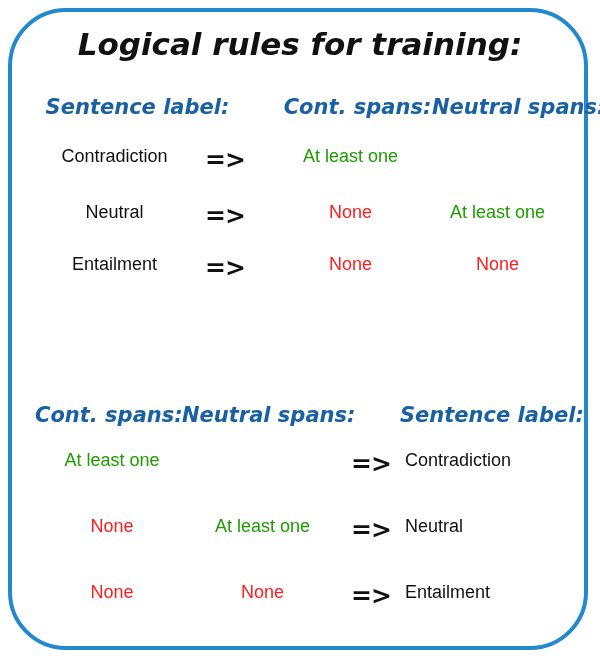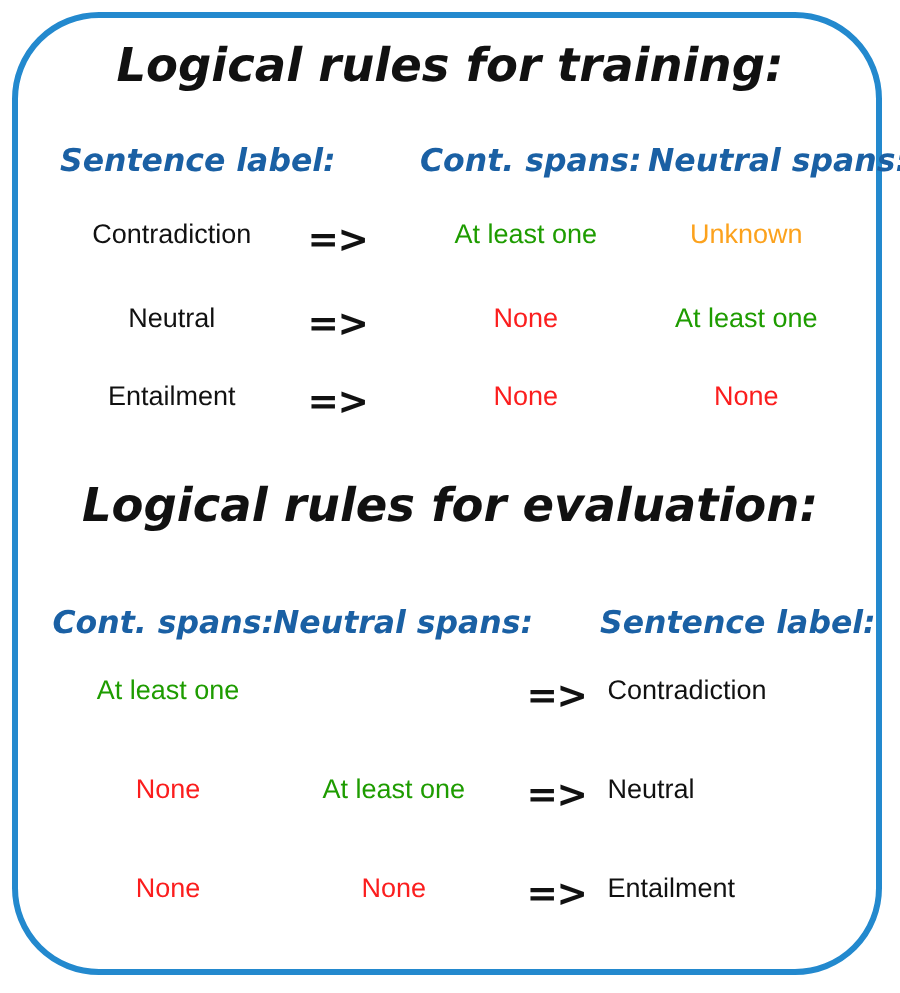--- a/index.html
+++ b/index.html
@@ -33,20 +33,21 @@
     font-family: "DejaVu Sans", sans-serif;
   }
   .t1 { top: 27px; }
   .t2 { top: 320px; }
 
   .hdr {
     font-style: italic;
     font-weight: bold;
     font-size: 21px;
     color: #1A60A4;
+    text-align: center;
     font-family: "DejaVu Sans", sans-serif;
   }
   
   .h1a { top: 95px; left: 40px;  width: 195px; }
   .h1b { top: 95px; left: 280px; width: 155px; }
   .h1c { top: 95px; left: 432px; width: 156px; }
   
   .h2a { top: 403px; left: 35px;  width: 145px; }
   .h2b { top: 403px; left: 182px; width: 160px; }
   .h2c { top: 403px; left: 400px; width: 172px; }
@@ -94,33 +95,31 @@
 
   <div class="abs title t1">Logical rules for training:</div>
 
   <div class="abs hdr h1a">Sentence label:</div>
   <div class="abs hdr h1b">Cont. spans:</div>
   <div class="abs hdr h1c">Neutral spans:</div>
 
   <div class="abs val tl tr1">Contradiction</div>
   <div class="abs arrow ta tr1">=&gt;</div>
   <div class="abs val tc tr1" style="color: rgb(30, 156, 0);">At least one</div>
-  <div class="abs val tn tr1" style="color: rgb(252, 162, 29);">Unknown</div>
 
   <div class="abs val tl tr2">Neutral</div>
   <div class="abs arrow ta tr2">=&gt;</div>
   <div class="abs val tc tr2" style="color: rgb(251, 30, 30);">None</div>
   <div class="abs val tn tr2" style="color: rgb(30, 156, 0);">At least one</div>
 
   <div class="abs val tl tr3">Entailment</div>
   <div class="abs arrow ta tr3">=&gt;</div>
   <div class="abs val tc tr3" style="color: rgb(251, 30, 30);">None</div>
   <div class="abs val tn tr3" style="color: rgb(251, 30, 30);">None</div>
 
-  <div class="abs title t2">Logical rules for evaluation:</div>
 
   <div class="abs hdr h2a">Cont. spans:</div>
   <div class="abs hdr h2b">Neutral spans:</div>
   <div class="abs hdr h2c">Sentence label:</div>
 
   <div class="abs er1-wrap"></div>
 
   <div class="abs val ec er1" style="color: rgb(30, 156, 0);">At least one</div>
   <div class="abs val en er1" style="color: rgb(30, 156, 0);"></div>
   <div class="abs arrow ea er1">=&gt;</div>

